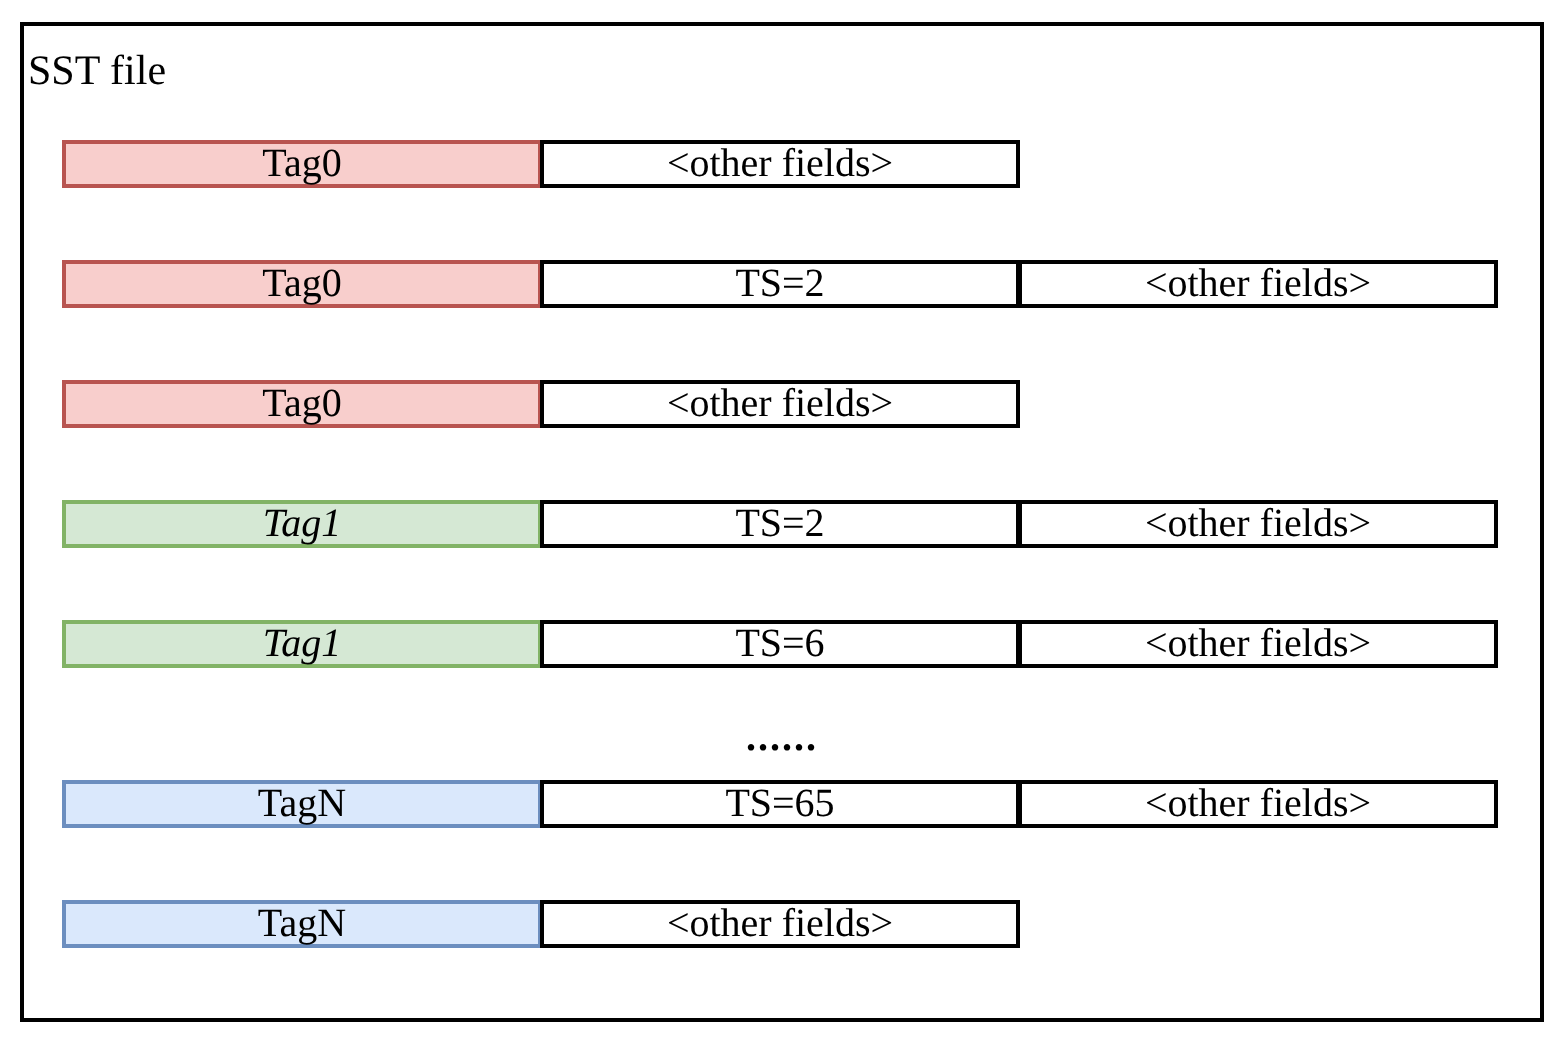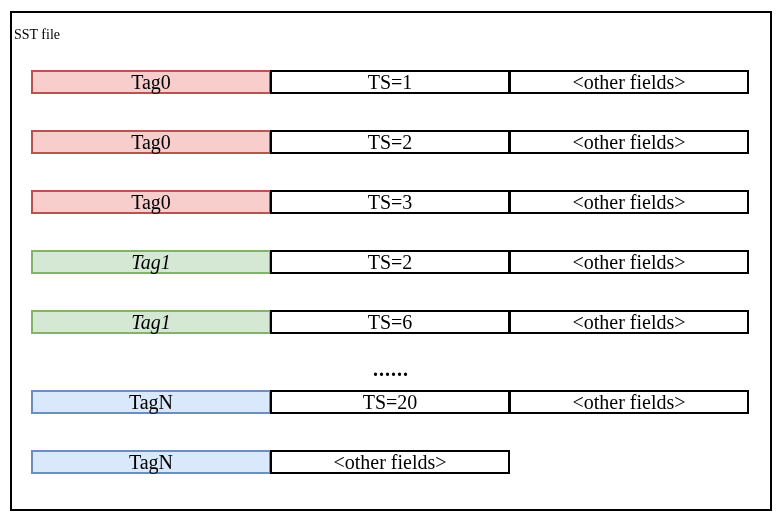--- a/index.html
+++ b/index.html
@@ -22,21 +22,21 @@
     width: 762px;
     height: 500px;
     box-sizing: border-box;
     border: 2px solid #000000;
     background: #ffffff;
   }
   .diagram-title {
     position: absolute;
     left: 14px;
     top: 24px;
-    font-size: 14px;
+    font-size: 21px;
     line-height: 22px;
     white-space: nowrap;
   }
   .record {
     position: absolute;
     left: 31px;
     width: 720px;
     height: 40px;
     display: flex;
     align-items: stretch;
@@ -88,52 +88,50 @@
 </style>
 </head>
 <body>
 
 <div class="outer-box"></div>
 
 <div class="diagram-title">SST file</div>
 
 <div class="record row-0">
   <div class="cell tag-cell group-tag0">Tag0</div>
-  <div class="cell plain-cell">TS=1</div>
   <div class="cell plain-cell">&lt;other fields&gt;</div>
 </div>
 
 <div class="record row-1">
   <div class="cell tag-cell group-tag0">Tag0</div>
   <div class="cell plain-cell">TS=2</div>
   <div class="cell plain-cell">&lt;other fields&gt;</div>
 </div>
 
 <div class="record row-2">
   <div class="cell tag-cell group-tag0">Tag0</div>
-  <div class="cell plain-cell">TS=3</div>
   <div class="cell plain-cell">&lt;other fields&gt;</div>
 </div>
 
 <div class="record row-3">
   <div class="cell tag-cell group-tag1">Tag1</div>
   <div class="cell plain-cell">TS=2</div>
   <div class="cell plain-cell">&lt;other fields&gt;</div>
 </div>
 
 <div class="record row-4">
   <div class="cell tag-cell group-tag1">Tag1</div>
   <div class="cell plain-cell">TS=6</div>
   <div class="cell plain-cell">&lt;other fields&gt;</div>
 </div>
 
 <div class="ellipsis">......</div>
 
 <div class="record row-5">
   <div class="cell tag-cell group-tagN">TagN</div>
-  <div class="cell plain-cell">TS=20</div>
+  <div class="cell plain-cell">TS=65</div>
   <div class="cell plain-cell">&lt;other fields&gt;</div>
 </div>
 
 <div class="record row-6">
   <div class="cell tag-cell group-tagN">TagN</div>
   <div class="cell plain-cell">&lt;other fields&gt;</div>
 </div>
 
 </body></html>

